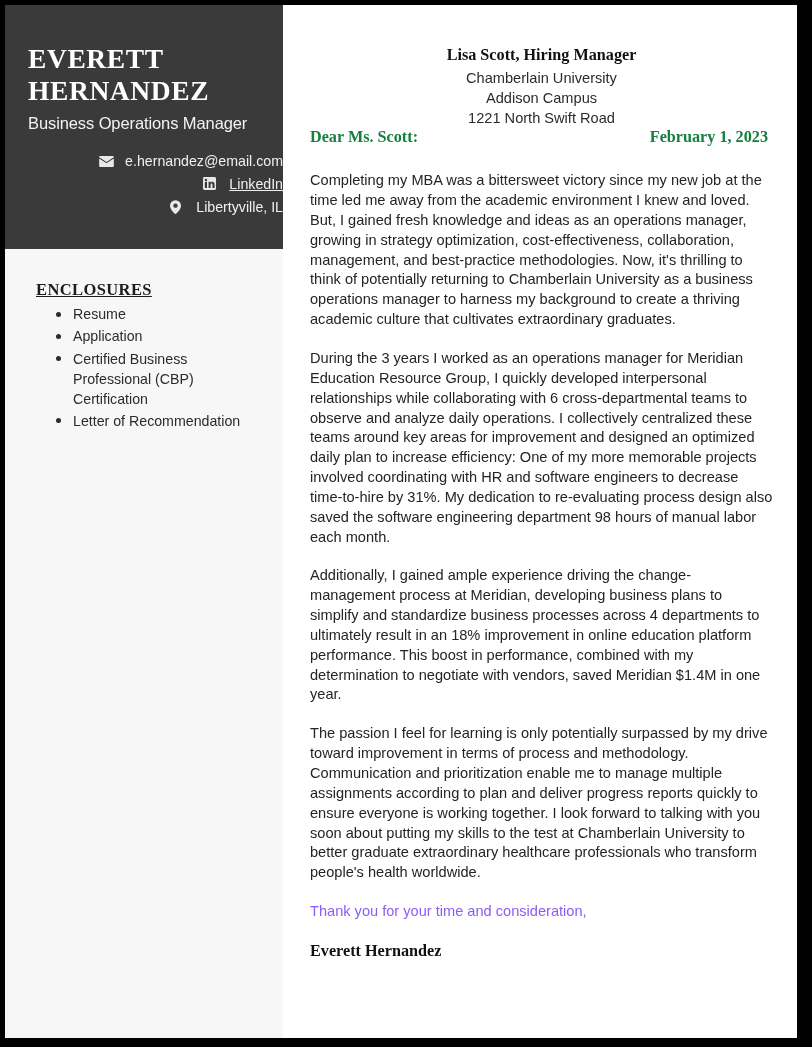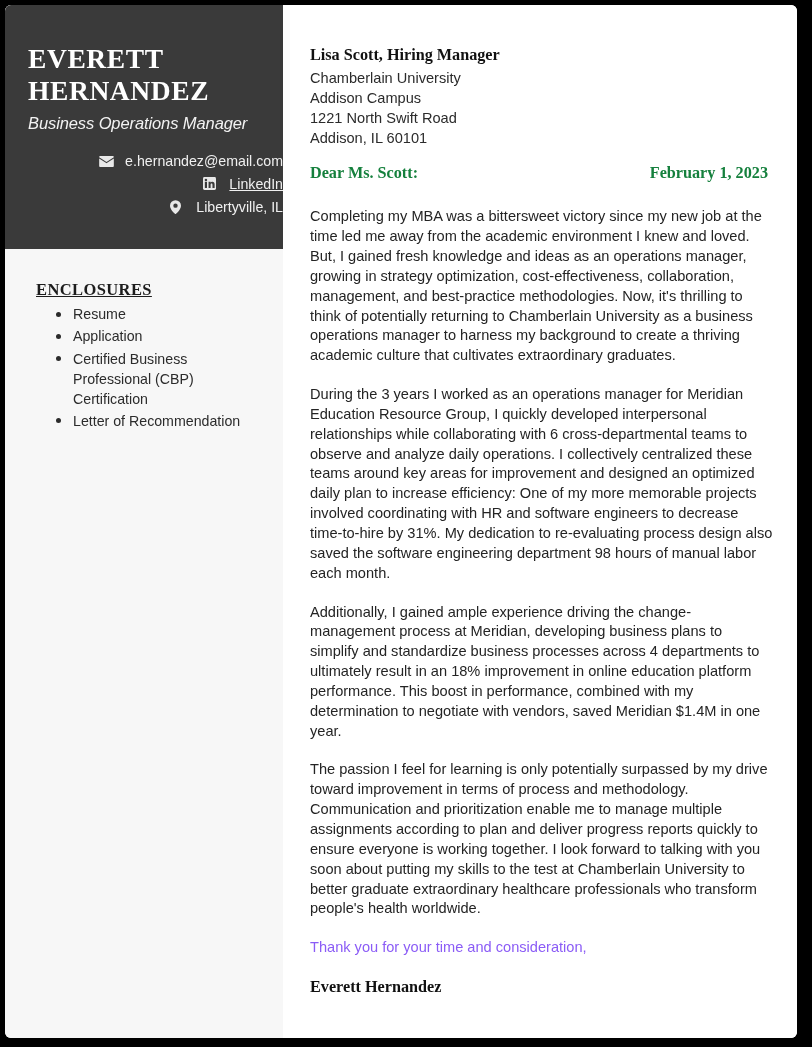--- a/index.html
+++ b/index.html
@@ -22,21 +22,20 @@
 
   .page {
     position: absolute;
     left: 5px;
     top: 5px;
     width: 792px;
     height: 1033px;
     background: #ffffff;
     display: flex;
     overflow: hidden;
-    border-radius: 6px;
   }
 
   
   .sidebar {
     width: 278px;
     flex: 0 0 278px;
     background: #f7f7f7;
     position: relative;
   }
 
@@ -52,21 +51,20 @@
     font-family: "Liberation Serif", serif;
     font-weight: bold;
     font-size: 27.5px;
     line-height: 1.16;
     letter-spacing: 0.6px;
     color: #ffffff;
   }
 
   .job-title {
     font-family: "Liberation Sans", sans-serif;
-    font-style: italic;
     font-size: 16.5px;
     line-height: 1.3;
     color: #f2f2f2;
     margin-top: 4px;
     letter-spacing: -0.1px;
   }
 
   .contact-list {
     margin-top: 17px;
     list-style: none;
@@ -136,21 +134,21 @@
   }
 
   
   .content {
     flex: 1 1 auto;
     background: #ffffff;
     padding: 40px 24px 0 27px;
   }
 
   .recipient {
-    margin-bottom: 16px;
+    text-align: center;
   }
 
   .recipient-name {
     font-family: "Liberation Serif", serif;
     font-weight: bold;
     font-size: 16.2px;
     line-height: 1.35;
     color: #111111;
     margin-bottom: 1px;
   }
@@ -263,21 +261,20 @@
 
     </aside>
 
     <main class="content">
 
       <div class="recipient">
         <div class="recipient-name">Lisa Scott, Hiring Manager</div>
         <div class="recipient-line">Chamberlain University</div>
         <div class="recipient-line">Addison Campus</div>
         <div class="recipient-line">1221 North Swift Road</div>
-        <div class="recipient-line">Addison, IL 60101</div>
       </div>
 
       <div class="salutation-row">
         <div class="salutation">Dear Ms. Scott:</div>
         <div class="letter-date">February 1, 2023</div>
       </div>
 
       <p class="body-paragraph">Completing my MBA was a bittersweet victory since my new job at the time led me away from the academic environment I knew and loved. But, I gained fresh knowledge and ideas as an operations manager, growing in strategy optimization, cost-effectiveness, collaboration, management, and best-practice methodologies. Now, it's thrilling to think of potentially returning to Chamberlain University as a business operations manager to harness my background to create a thriving academic culture that cultivates extraordinary graduates.</p>
       <p class="body-paragraph">During the 3 years I worked as an operations manager for Meridian Education Resource Group, I quickly developed interpersonal relationships while collaborating with 6 cross-departmental teams to observe and analyze daily operations. I collectively centralized these teams around key areas for improvement and designed an optimized daily plan to increase efficiency: One of my more memorable projects involved coordinating with HR and software engineers to decrease time-to-hire by 31%. My dedication to re-evaluating process design also saved the software engineering department 98 hours of manual labor each month.</p>
       <p class="body-paragraph">Additionally, I gained ample experience driving the change-management process at Meridian, developing business plans to simplify and standardize business processes across 4 departments to ultimately result in an 18% improvement in online education platform performance. This boost in performance, combined with my determination to negotiate with vendors, saved Meridian $1.4M in one year.</p>

